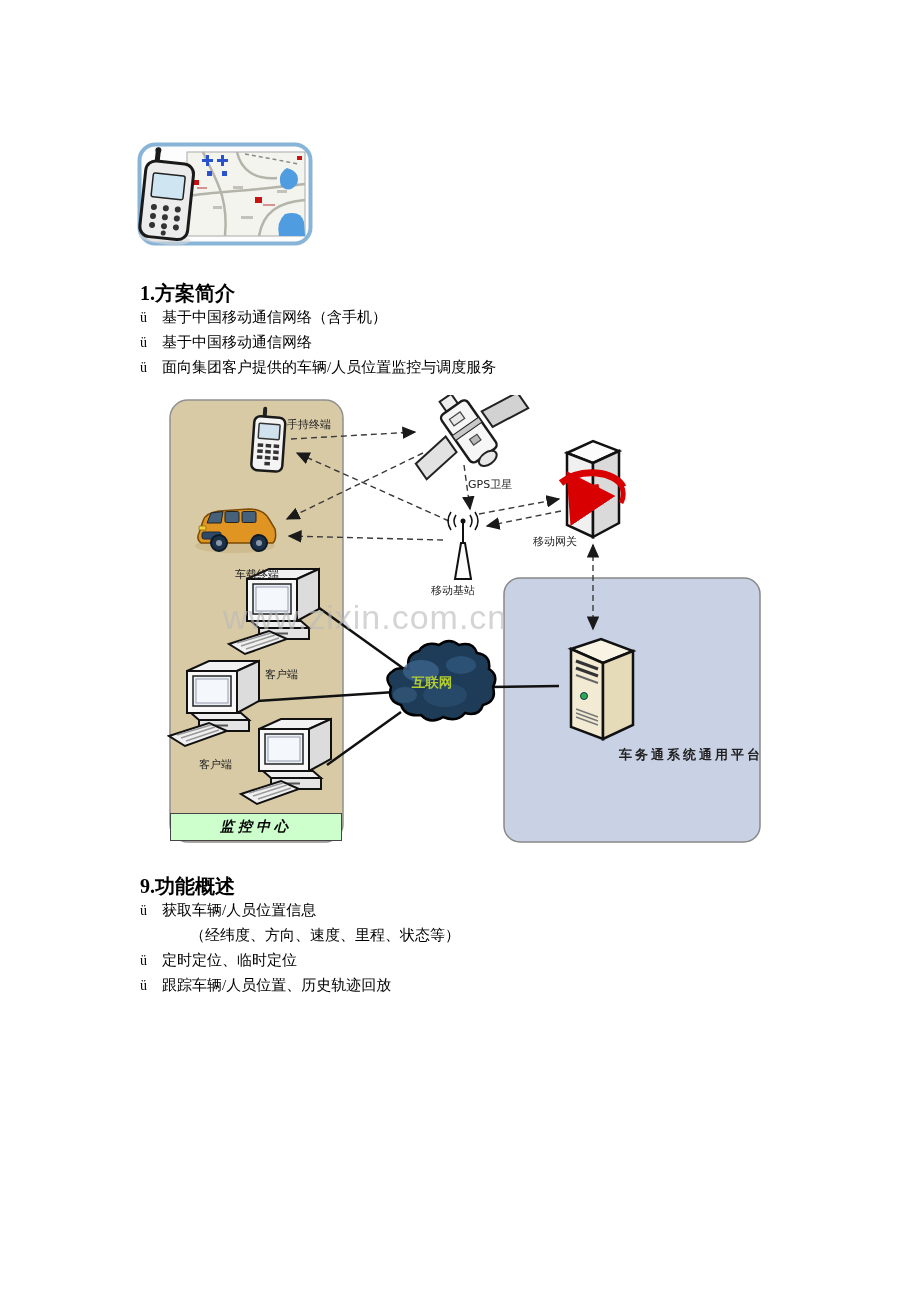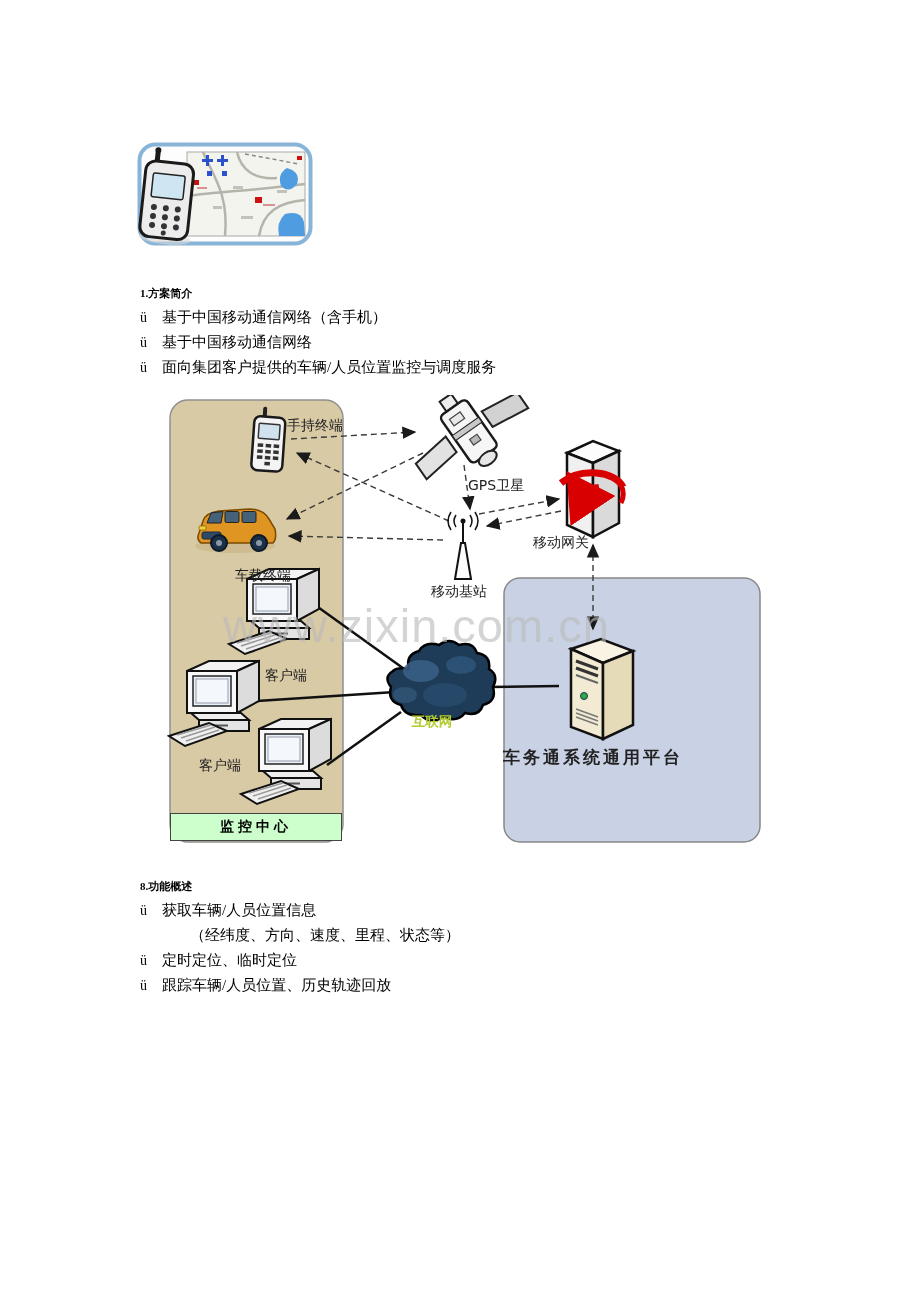--- a/index.html
+++ b/index.html
@@ -4,42 +4,42 @@
 <style>
   html,body{margin:0;padding:0;background:#ffffff;}
   .page{position:relative;width:920px;height:1302px;background:#ffffff;overflow:hidden;
         font-family:"Liberation Serif","DejaVu Serif",serif;color:#000;}
   
   .hero{position:absolute;left:137px;top:142px;width:176px;height:104px;}
   
   .textblock{position:absolute;left:140px;width:640px;font-size:15px;line-height:25px;}
   .sec1{top:281px;}
   .sec2{top:874px;}
-  .h1{font-weight:bold;font-size:11px;line-height:24px;}
+  .h1{font-weight:bold;font-size:20px;line-height:24px;}
   .bullet{display:flex;}
   .bullet .mk{width:22px;flex:0 0 22px;font-size:14px;}
   .bullet.indent{padding-left:50px;}
   
   .diagram{position:absolute;left:167px;top:395px;width:596px;height:460px;}
   .diagram svg{position:absolute;left:0;top:0;}
   .dlabel{position:absolute;font-family:"DejaVu Sans","Liberation Sans",sans-serif;
-          font-size:14px;color:#222;white-space:nowrap;}
+          font-size:11px;color:#222;white-space:nowrap;}
   .bar{position:absolute;height:26px;background:#ccffcc;border:1.5px solid #444;
        display:flex;align-items:center;justify-content:center;
        font-family:"DejaVu Sans","Liberation Sans",sans-serif;
-       font-weight:bold;font-size:14px;letter-spacing:4px;color:#000;z-index:5;}
+       font-weight:bold;font-size:14px;letter-spacing:4px;color:#000;z-index:5;font-style:italic;}
   .bar-left{left:3px;top:418px;width:170px;}
   .bar-right{left:337px;top:418px;width:253px;}
   .lbl-internet{left:232px;top:279px;width:66px;text-align:center;font-weight:bold;
-                font-size:13.5px;color:#b2cc32;z-index:4;margin-top:39px;}
-  .lbl-platform{left:336px;top:351px;width:260px;text-align:left;font-weight:bold;
-                font-size:17px;letter-spacing:3px;z-index:4;}
+                font-size:13.5px;color:#b2cc32;z-index:4;}
+  .lbl-platform{left:336px;top:351px;width:260px;text-align:right;font-weight:bold;
+                font-size:13px;letter-spacing:3px;z-index:4;}
   .watermark{position:absolute;left:56px;top:203px;z-index:8;
              font-family:"Liberation Sans","DejaVu Sans",sans-serif;
-             font-size:47px;letter-spacing:1px;color:rgba(185,185,185,0.62);
+             font-size:34px;letter-spacing:1px;color:rgba(185,185,185,0.62);
              pointer-events:none;white-space:nowrap;}
 </style>
 </head>
 <body>
 
 <div class="page">
 
   <div class="hero">
     <svg width="176" height="104" viewBox="0 0 176 104">
       <rect x="2.5" y="2.5" width="171" height="99" rx="16" fill="#fdfdfd" stroke="#88b4d8" stroke-width="4"></rect>
@@ -266,21 +266,21 @@
     <div class="dlabel" style="left:366px;top:139px;">移动网关</div>
     <div class="dlabel" style="left:98px;top:272px;">客户端</div>
     <div class="dlabel" style="left:32px;top:362px;">客户端</div>
     <div class="dlabel lbl-internet">互联网</div>
     <div class="dlabel lbl-platform">车务通系统通用平台</div>
     <div class="bar bar-left">监控中心</div>
     <div class="watermark">www.zixin.com.cn</div>
   </div>
 
   <div class="textblock sec2">
-    <div class="h1">8.功能概述</div>
+    <div class="h1">9.功能概述</div>
     <div class="bullet">
       <span class="mk">ü</span>
       <span>获取车辆/人员位置信息</span>
     </div>
     <div class="bullet indent">
       <span>（经纬度、方向、速度、里程、状态等）</span>
     </div>
     <div class="bullet">
       <span class="mk">ü</span>
       <span>定时定位、临时定位</span>

